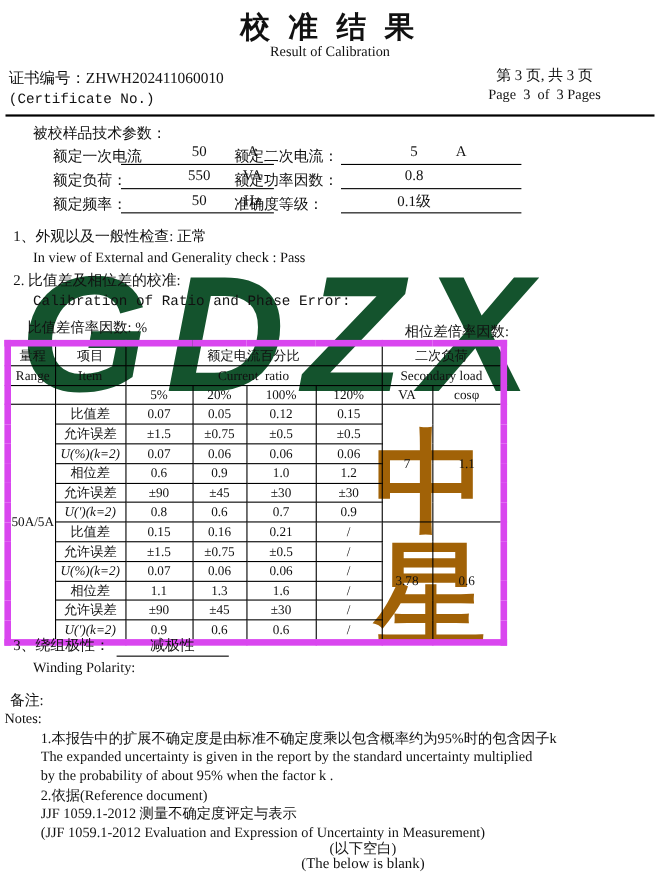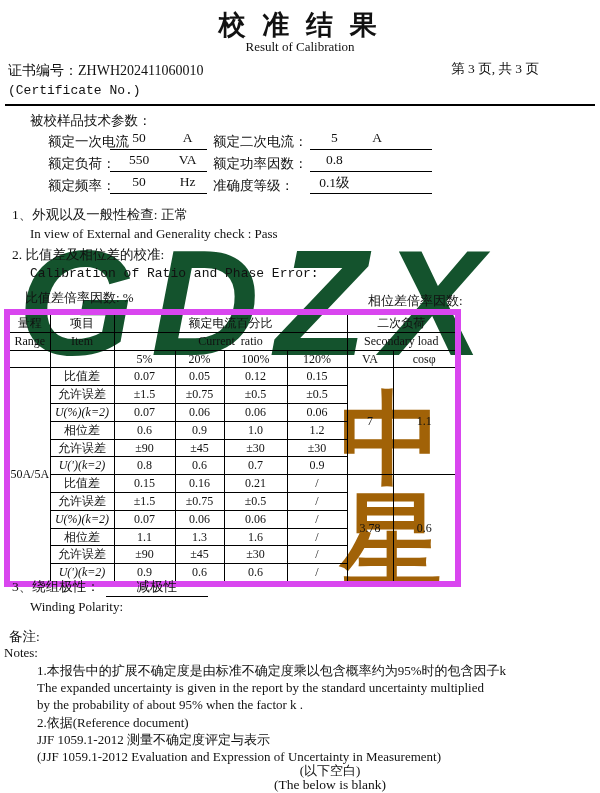--- a/index.html
+++ b/index.html
@@ -27,21 +27,21 @@
   .pagezh{left:425px;top:60px;width:140px;text-align:center;font-size:13.5px;}
   .pageen{left:425px;top:78px;width:140px;text-align:center;font-size:13px;}
   .toprule{left:5px;top:104px;width:590px;height:2px;background:#000;}
 
   
   .paramtitle{left:30px;top:112px;font-size:13.5px;}
   .params{left:0;top:130px;width:600px;}
   .param-row{position:relative;height:22px;}
   .pl{position:absolute;left:48px;top:3px;font-size:13.5px;}
   .pr{position:absolute;left:213px;top:3px;font-size:13.5px;}
-  .uline{position:absolute;top:0;height:19px;border-bottom:1.5px solid #000;display:flex;font-size:13.5px;}
+  .uline{position:absolute;top:0;height:19px;border-bottom:1.5px solid #000;display:flex;font-size:13.5px;padding-left:42px;}
   .ul-l{left:110px;width:97px;}
   .ul-r{left:310px;width:122px;}
   .uv{width:60%;text-align:center;}
   .uu{width:40%;text-align:center;}
   .uvr{width:40%;text-align:center;}
   .uur{width:30%;text-align:center;}
 
   
   .s1zh{left:12px;top:206px;font-size:13.5px;}
   .s1en{left:30px;top:226px;font-size:13px;}
@@ -78,20 +78,21 @@
   <div class="abs wm wm-cjk">中星</div>
 
   <div class="fg">
 
     <div class="abs title ctr">校 准 结 果</div>
     <div class="abs subtitle ctr">Result of Calibration</div>
 
     <div class="abs certline">证书编号：ZHWH202411060010</div>
     <div class="abs certlabel">(Certificate No.)</div>
     <div class="abs pagezh">第 3 页, 共 3 页</div>
+    <div class="abs pageen pre">Page  3  of  3 Pages</div>
     <div class="abs toprule"></div>
 
     <div class="abs paramtitle">被校样品技术参数：</div>
 
     <div class="abs params">
       <div class="param-row">
         <span class="pl">额定一次电流</span>
         <span class="uline ul-l">
           <span class="uv">50</span>
           <span class="uu">A</span>

